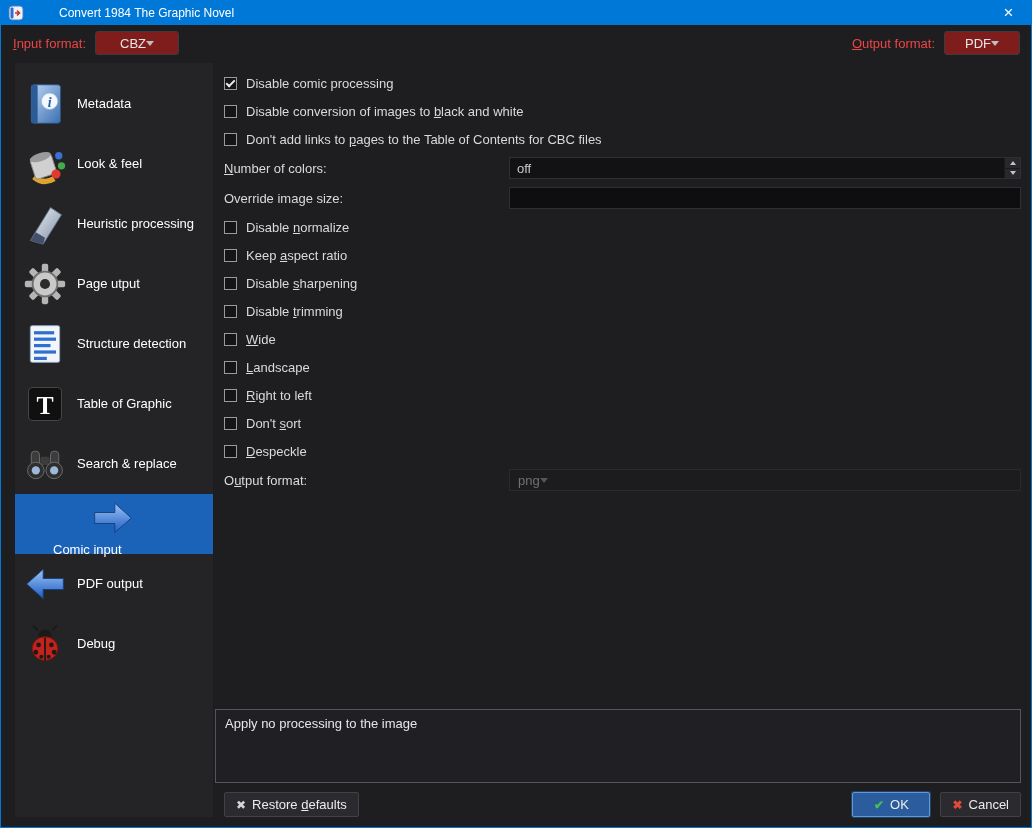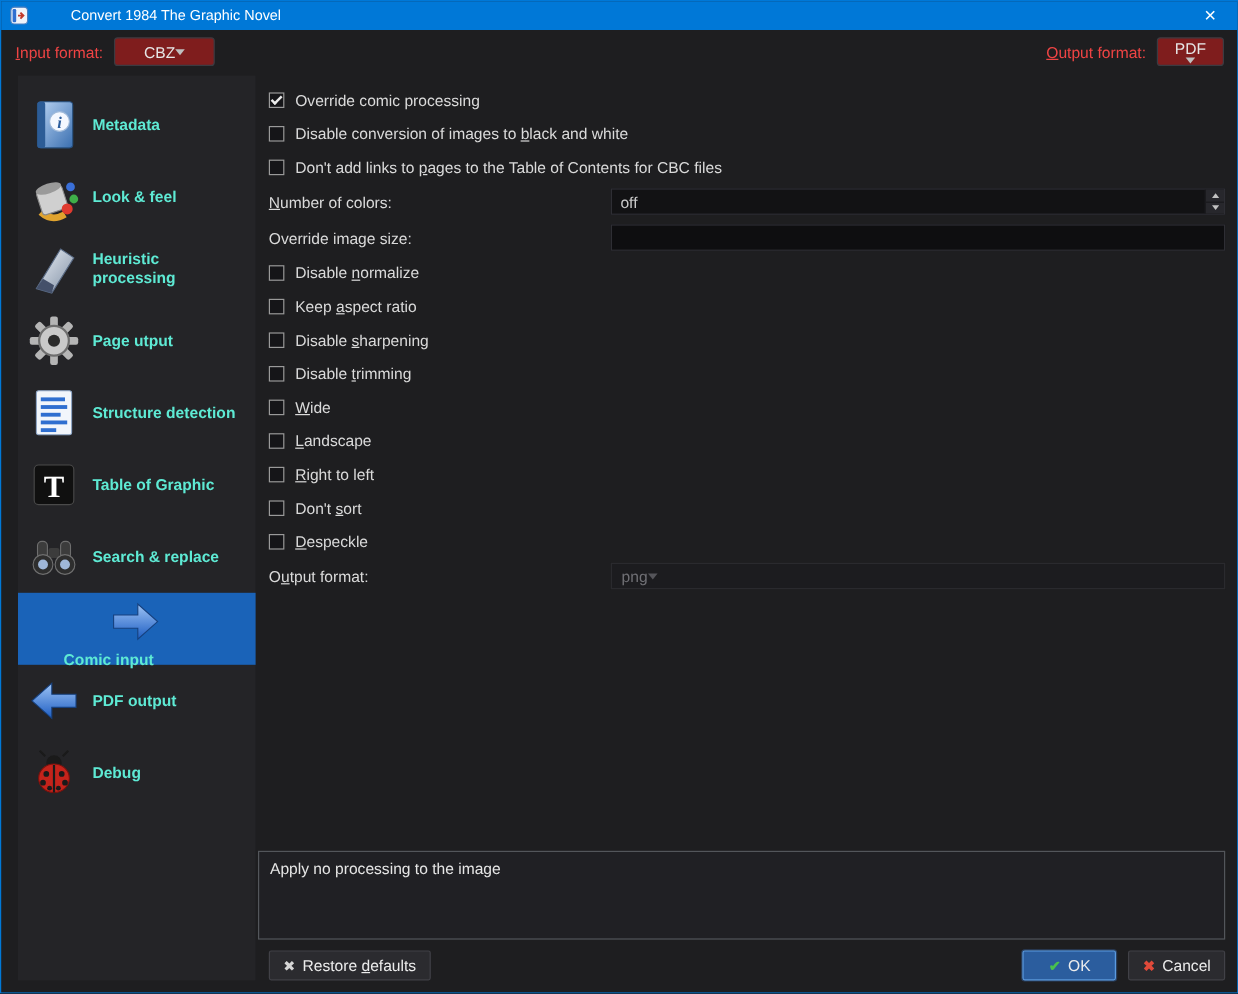--- a/index.html
+++ b/index.html
@@ -41,21 +41,21 @@
   .combo {
     height: 24px; width: 84px;
     margin-left: 9px;
     background: #7f1d1d;
     border: 1px solid #3b3b41;
     border-radius: 3px;
     display: flex; align-items: center; justify-content: center;
     padding: 0 8px;
     color: #e6e6e6;
   }
-  .combo.out { width: 56px; flex-direction: column; }
+  .combo.out { width: 76px; }
   .spacer { flex: 1; }
   .arr-down {
     width: 0; height: 0;
     border-left: 4px solid transparent; border-right: 4px solid transparent;
     border-top: 5px solid #bfbfbf;
   }
   
   .content { flex: 1; display: flex; padding: 2px 10px 10px 14px; min-height: 0; }
   
   .sidebar {
@@ -64,21 +64,21 @@
     padding-top: 11px;
   }
   .side-item {
     height: 60px;
     display: flex; align-items: center;
     padding-left: 6px;
   }
   .side-item.selected { background: #1a63b8; flex-direction: column; }
   .side-icon { width: 48px; height: 48px; flex: none; display: flex; align-items: center; justify-content: center; margin-right: 8px; }
   .side-icon svg { width: 44px; height: 44px; }
-  .side-label { font-weight: bold; color: #5eead4; line-height: 1.2; width: 128px; }
+  .side-label { font-weight: normal; color: #ffffff; line-height: 1.2; width: 128px; }
   
   .main { flex: 1; margin-left: 2px; display: flex; flex-direction: column; padding-top: 6px; min-width: 0; }
   .row { height: 28px; display: flex; align-items: center; padding-left: 9px; flex: none; }
   .row.ctl { height: 30px; }
   .cb {
     width: 13px; height: 13px; flex: none;
     border: 1px solid #9a9a9a;
     background: #151518;
     margin-right: 9px;
     position: relative;
@@ -337,21 +337,21 @@
         </span>
         <span class="side-label">Debug</span>
       </div>
 
     </div>
 
     <div class="main">
 
       <div class="row">
         <span class="cb checked"></span>
-        <span class="cb-label">Override comic processing</span>
+        <span class="cb-label">Disable comic processing</span>
       </div>
       <div class="row">
         <span class="cb"></span>
         <span class="cb-label">Disable conversion of images to <u>b</u>lack and white</span>
       </div>
       <div class="row">
         <span class="cb"></span>
         <span class="cb-label">Don't add links to <u>p</u>ages to the Table of Contents for CBC files</span>
       </div>
 

